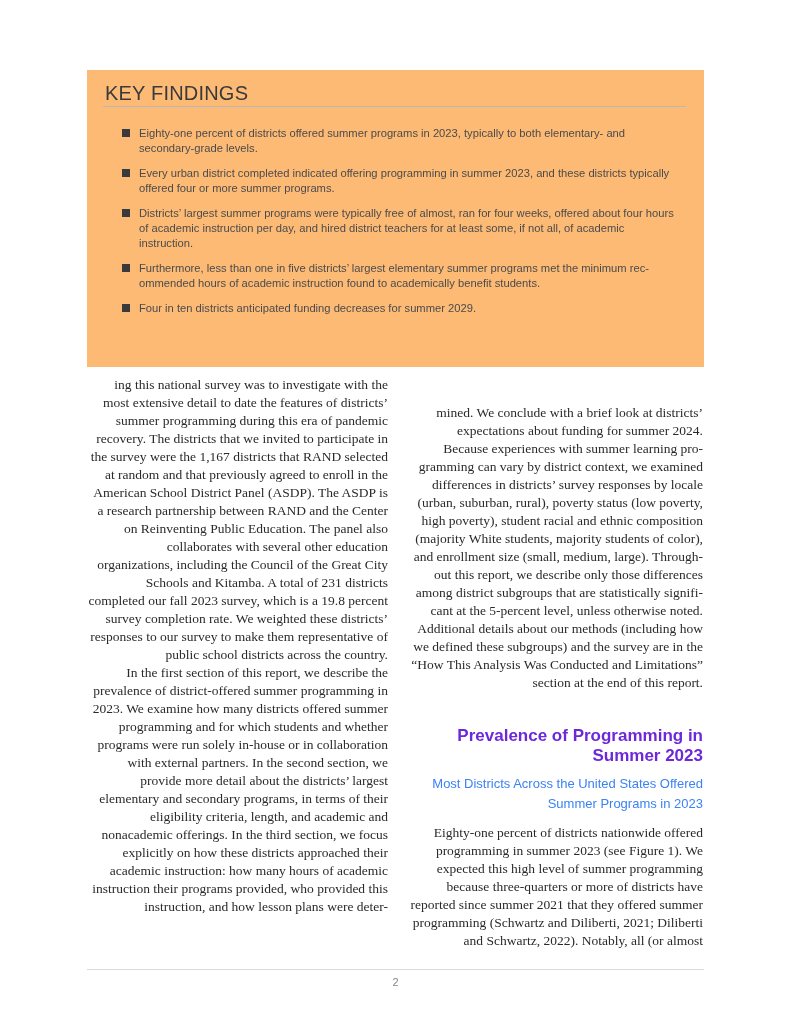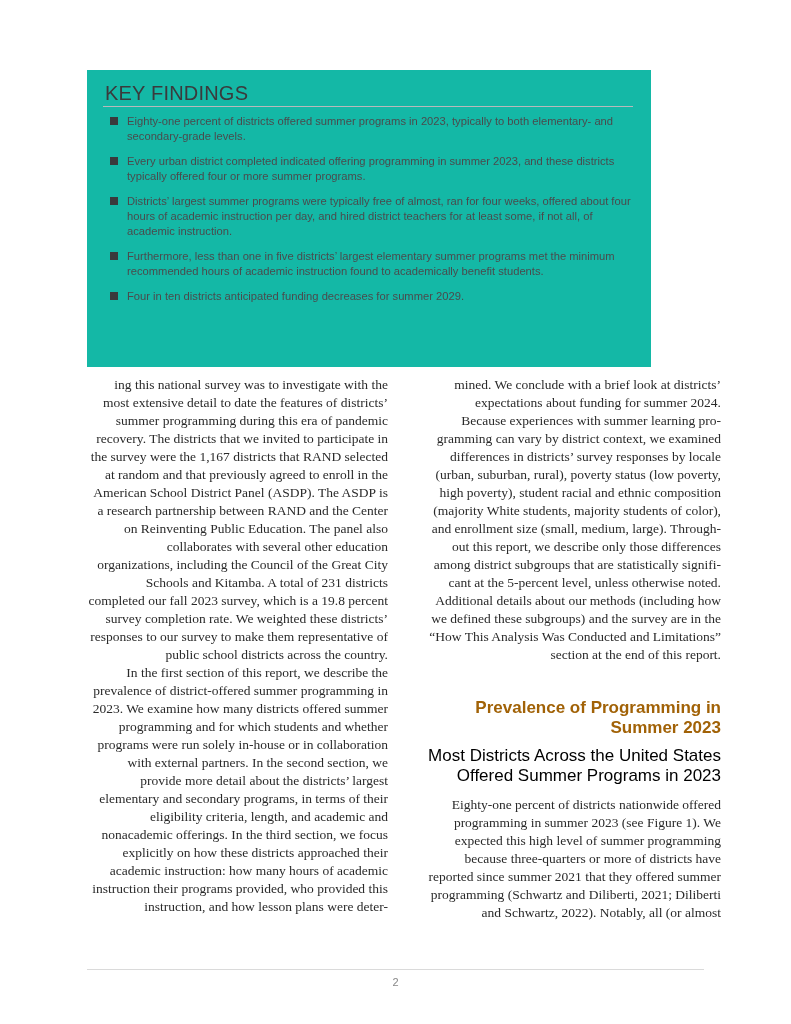--- a/index.html
+++ b/index.html
@@ -1,49 +1,49 @@
 <!DOCTYPE html>
 <html><head>
   <meta charset="utf-8">
   <style>
     html, body { margin: 0; padding: 0; background: #ffffff; }
     body { width: 791px; height: 1024px; position: relative; overflow: hidden; }
     .kf-box {
-      position: absolute; left: 87px; top: 70px; width: 564px; height: 297px;
-      background: #14b8a6; box-sizing: border-box;
+      position: absolute; left: 87px; top: 70px; width: 617px; height: 297px;
+      background: #fdba74; box-sizing: border-box;
     }
     .kf-title {
       position: absolute; left: 18px; top: 12px;
       font-family: "Liberation Sans", sans-serif; font-size: 20px; color: #3a3a3c;
       letter-spacing: 0.2px;
     }
     .kf-rule { position: absolute; left: 16px; right: 18px; top: 36px; height: 1px; background: #b8b9bb; }
-    .kf-list { position: absolute; left: 20px; top: 44px; right: 14px; margin: 0; padding: 0; list-style: none; }
+    .kf-list { position: absolute; left: 20px; top: 44px; right: 14px; margin: 12px; padding: 0; list-style: none; }
     .kf-item {
       position: relative; padding-left: 20px;
       font-family: "Liberation Sans", sans-serif; font-size: 11.2px; line-height: 15px; color: #4a4b4d;
       margin-bottom: 10px;
     }
     .kf-bullet {
       position: absolute; left: 3px; top: 3px; width: 8px; height: 8px; background: #3a3a3c;
     }
     .col {
       position: absolute; top: 376px; width: 300px;
       font-family: "Liberation Serif", serif; font-size: 13.5px; line-height: 18px; color: #2a2a2a;
     }
     .col-left { left: 88px; }
-    .col-right { left: 424px; width: 297px; }
+    .col-right { left: 406px; width: 297px; margin-top: 28px; }
     .col p { margin: 0; text-align: right; }
     .indent { text-indent: 24px; }
     .h2 {
       font-family: "Liberation Sans", sans-serif; font-weight: bold; font-size: 17px; line-height: 20px;
-      color: #a16207; margin-top: 34px !important;
+      color: #6d28d9; margin-top: 34px !important;
     }
     .h3 {
-      font-family: "Liberation Sans", sans-serif; font-size: 17px; line-height: 20px; color: #000000;
+      font-family: "Liberation Sans", sans-serif; font-size: 13px; line-height: 20px; color: #3b82f6;
       margin-top: 8px !important; margin-bottom: 10px !important;
     }
     .footer-rule { position: absolute; left: 87px; top: 969px; width: 617px; height: 1px; background: #dadada; }
     .page-num {
       position: absolute; left: 0; width: 791px; top: 976px; text-align: center;
       font-family: "Liberation Sans", sans-serif; font-size: 11px; color: #888;
     }
   </style>
 </head>
 <body>

